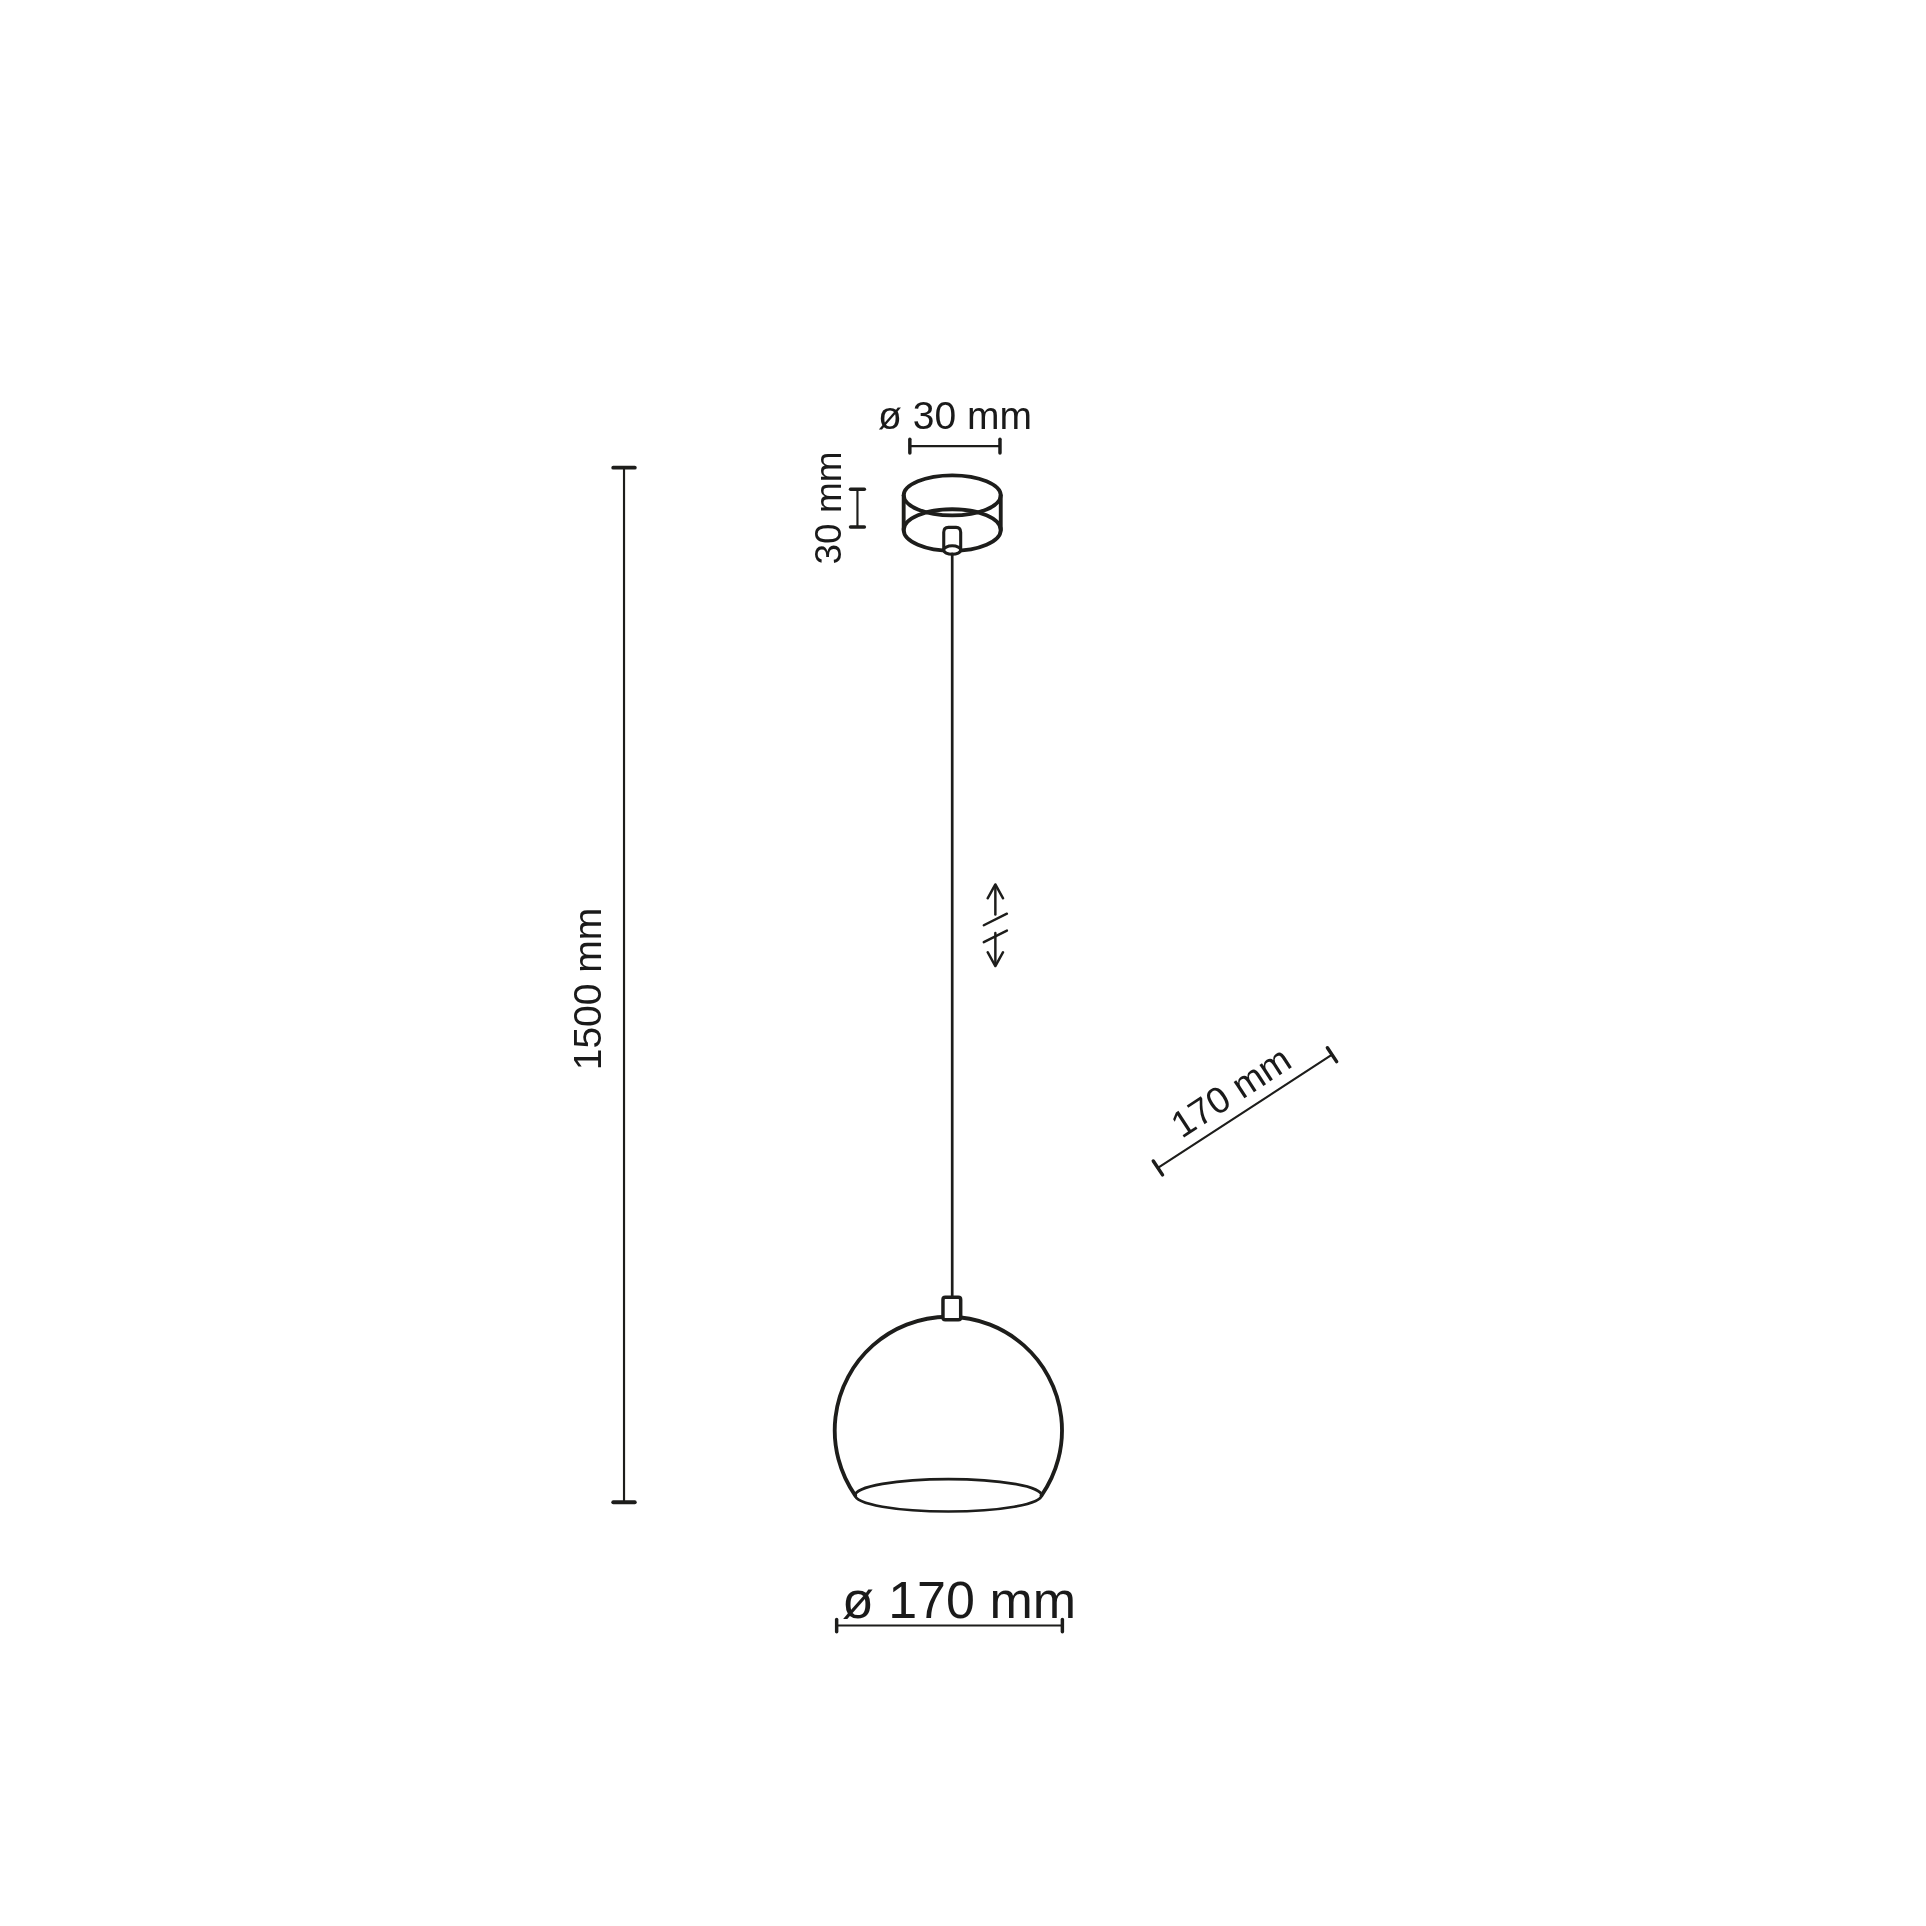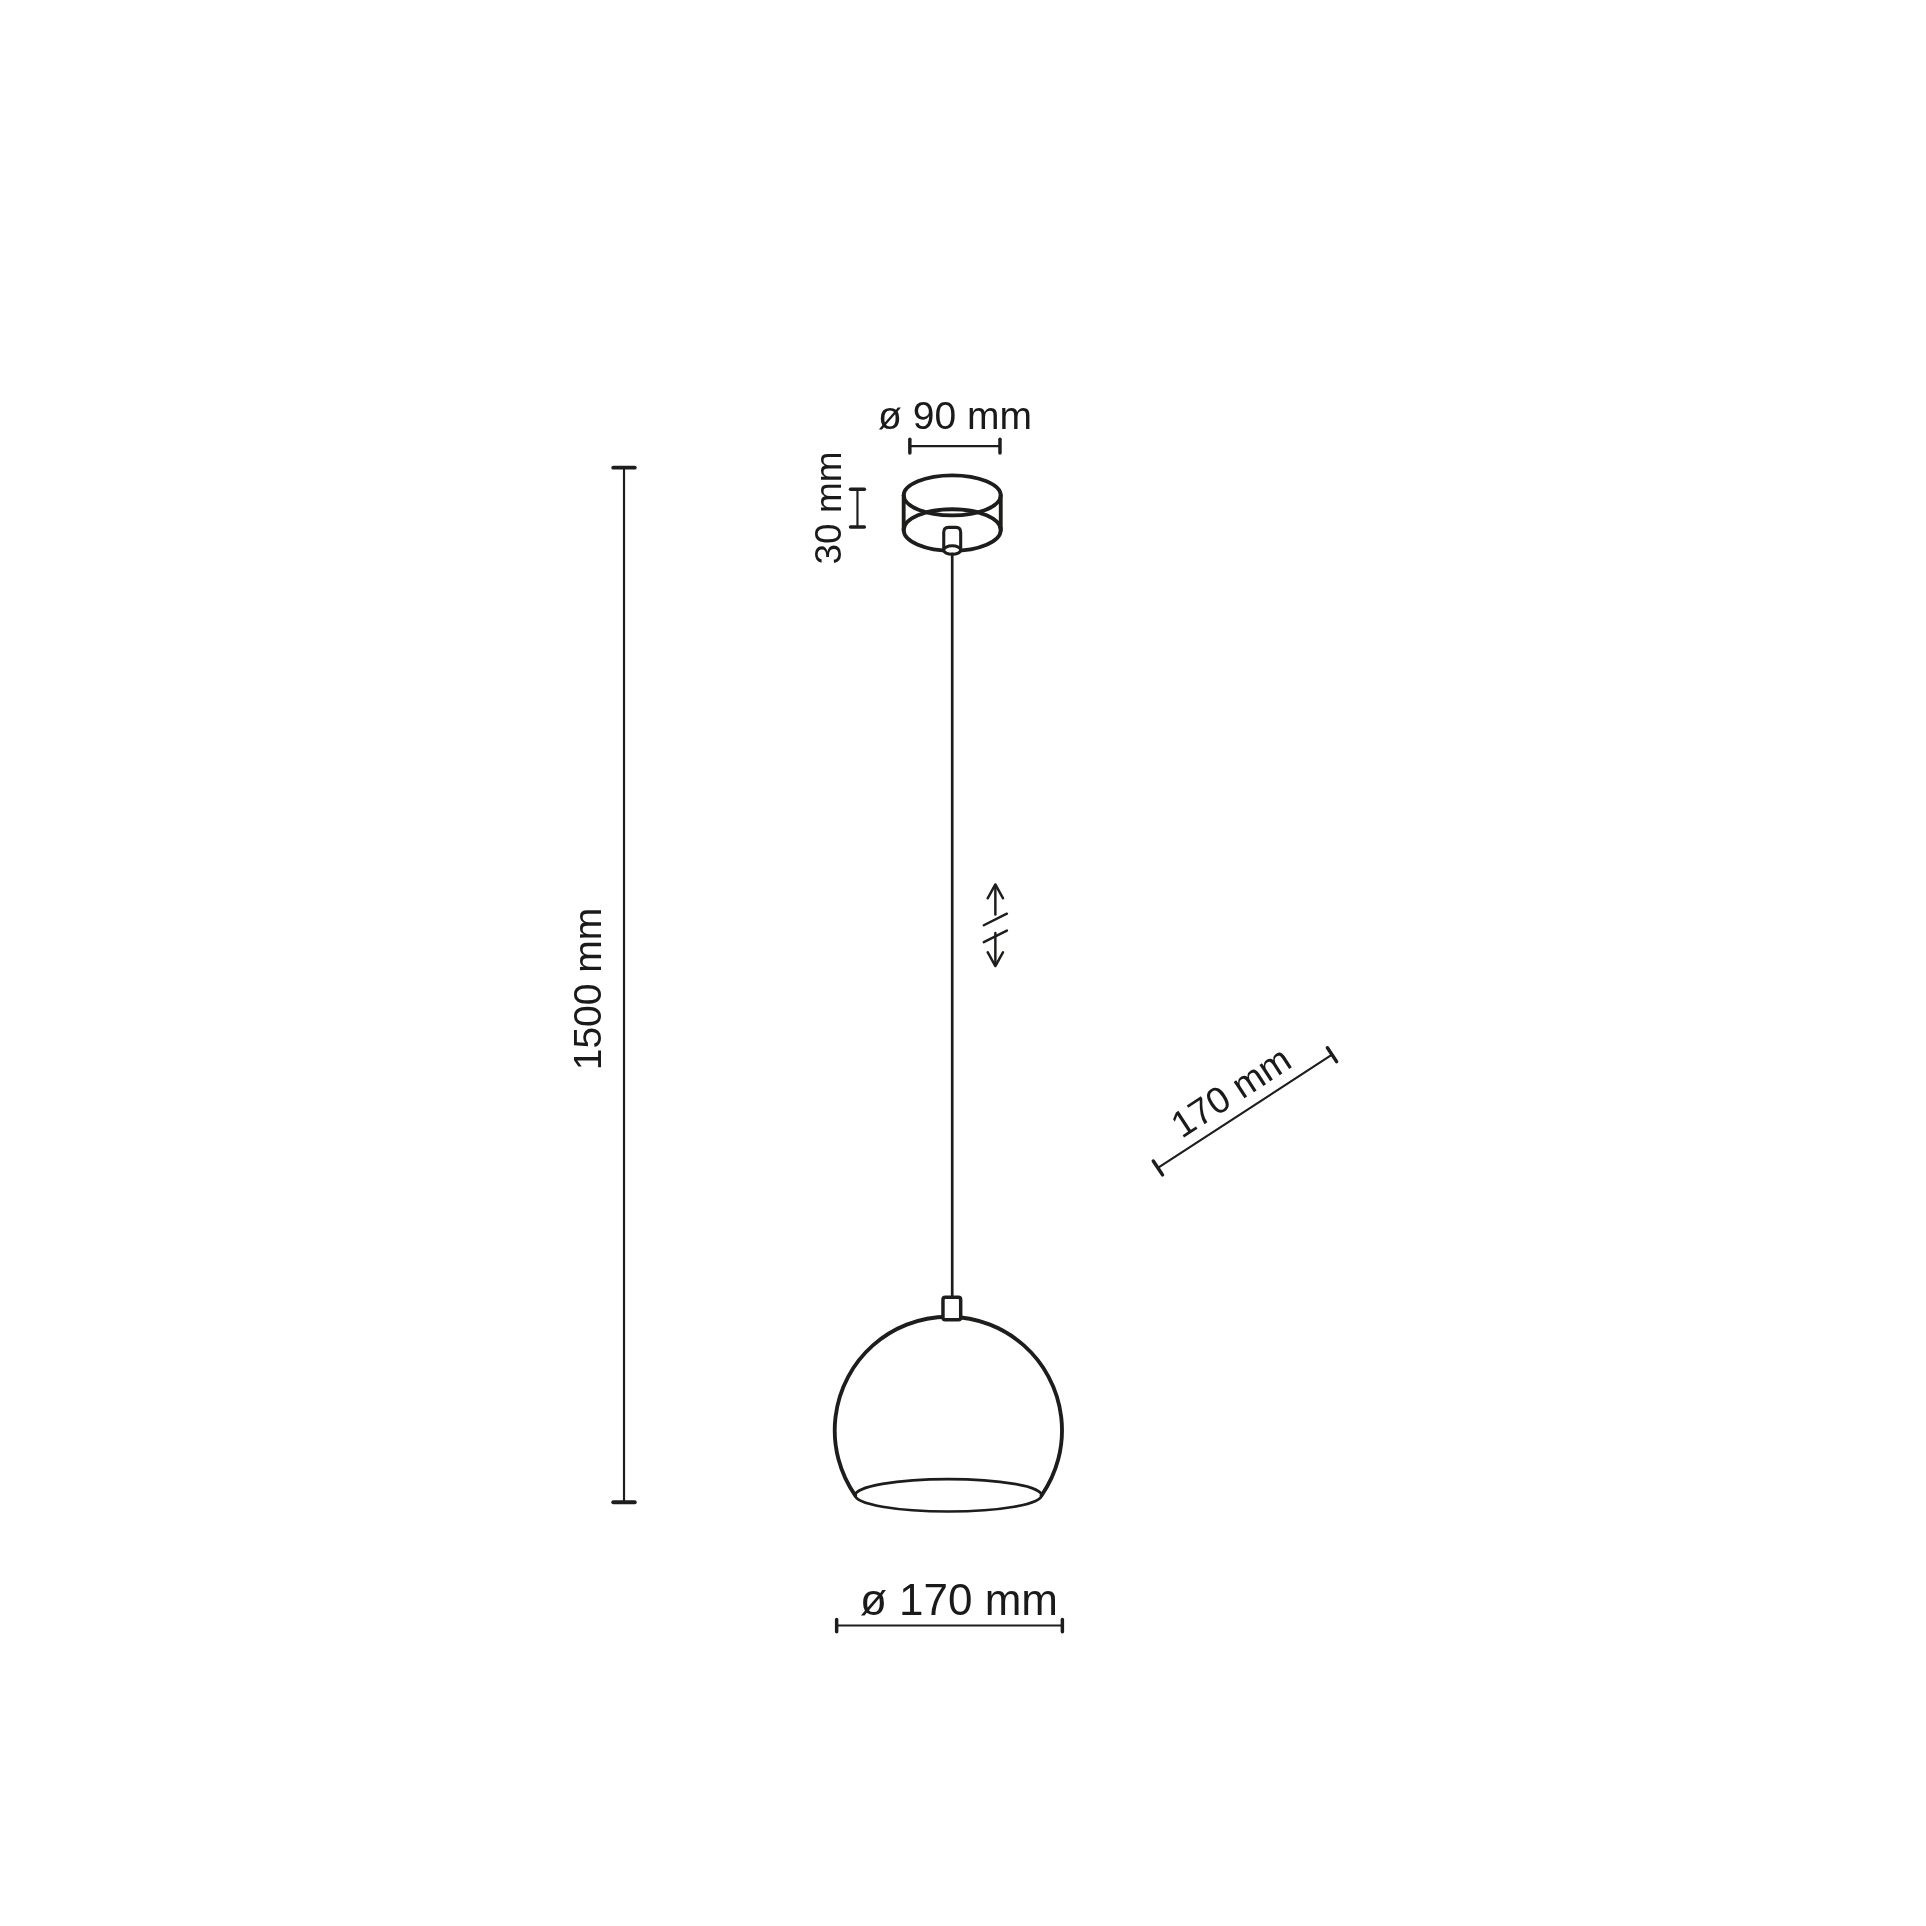--- a/index.html
+++ b/index.html
@@ -95,24 +95,24 @@
       <line x1="1379" y1="2102" x2="1379" y2="2118" stroke-width="4.5"></line>
     </g>
 
     <g>
       <line x1="1503" y1="1516" x2="1729" y2="1369" stroke-width="2.8"></line>
       <line x1="1497" y1="1507" x2="1509" y2="1525" stroke-width="4.5"></line>
       <line x1="1723" y1="1360" x2="1735" y2="1378" stroke-width="4.5"></line>
     </g>
   </svg>
 
-  <div class="dim-label" style="left:955px; top:415px; font-size:39px;">ø 90 mm</div>
+  <div class="dim-label" style="left:955px; top:415px; font-size:39px;">ø 30 mm</div>
 
   <div class="dim-label rot-ccw" style="left:828px; top:508px; font-size:37px;">30 mm</div>
 
   <div class="dim-label rot-ccw" style="left:587px; top:989px; font-size:39px;">1500 mm</div>
 
   <div class="dim-label rot-diag" style="left:1231px; top:1092px; font-size:37px;">170 mm</div>
 
-  <div class="dim-label" style="left:959px; top:1600px; font-size:44px;">ø 170 mm</div>
+  <div class="dim-label" style="left:959px; top:1600px; font-size:52px;">ø 170 mm</div>
 
 </div>
 
 
 </body></html>

